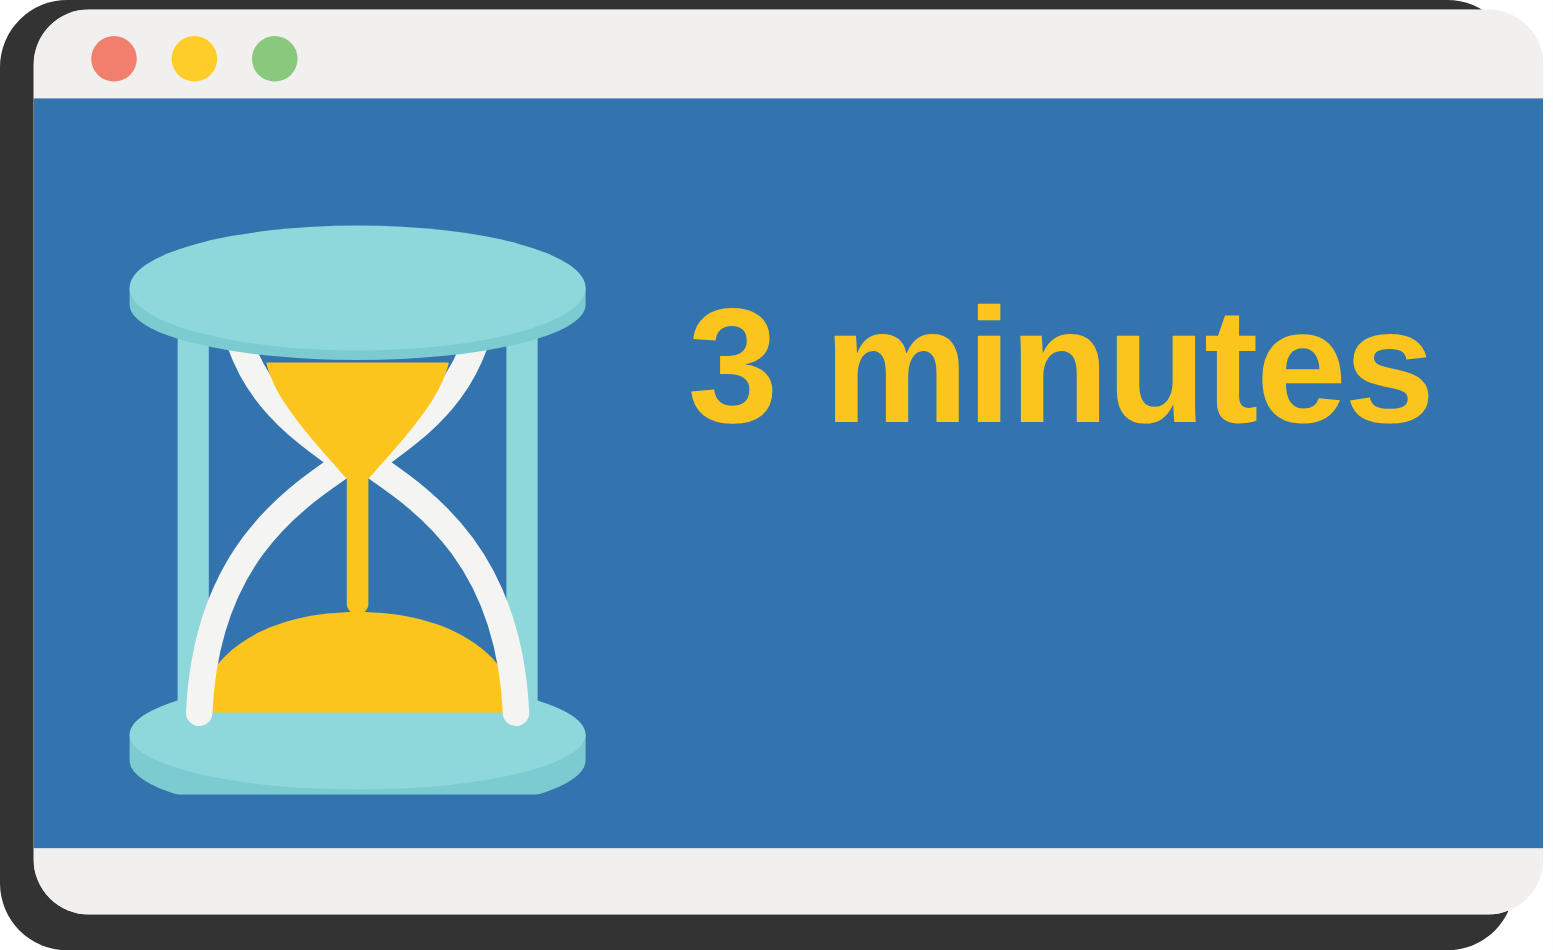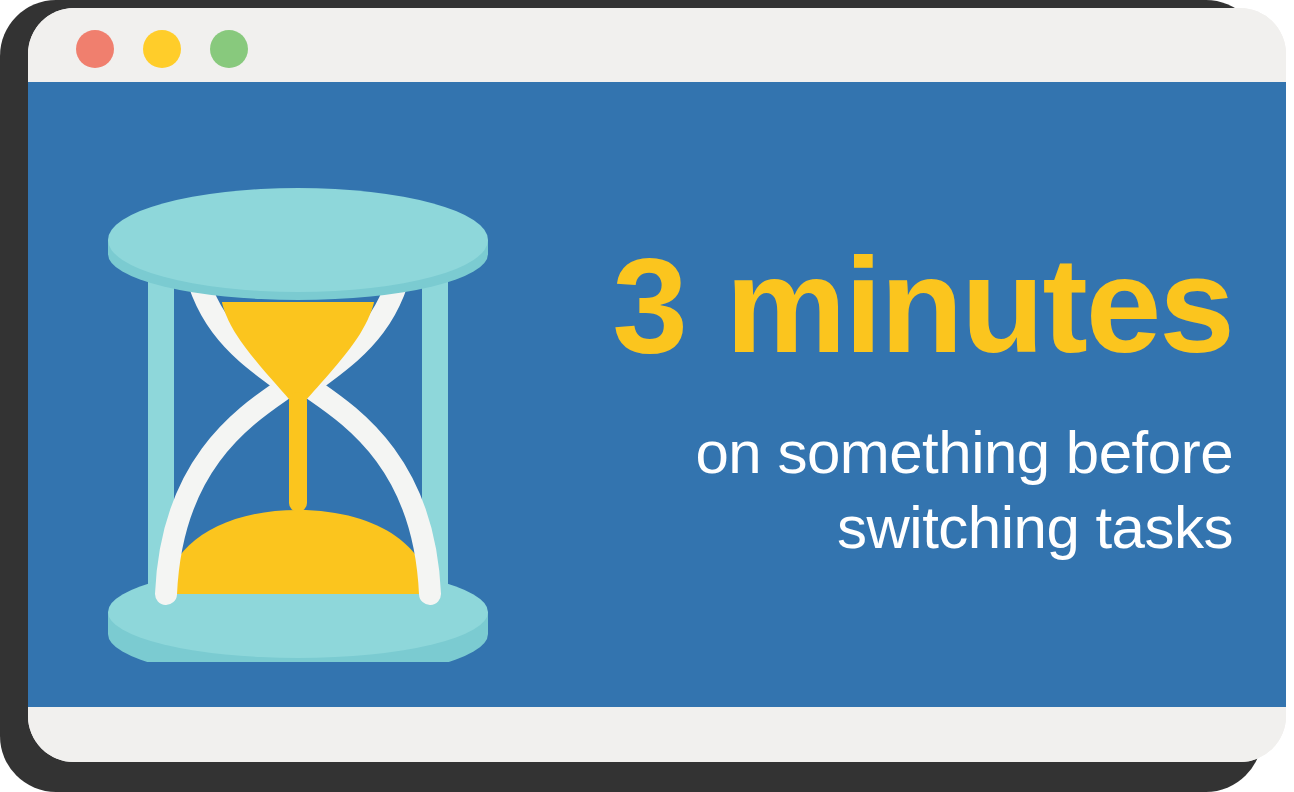--- a/index.html
+++ b/index.html
@@ -71,21 +71,20 @@
 
   
   .canvas {
     position: absolute;
     left: 0;
     top: 74px;
     width: 100%;
     height: 625px;
     background: #3374af;
     overflow: hidden;
-    text-align: right;
   }
 
   
   .footer-strip {
     position: absolute;
     left: 0;
     top: 699px;
     width: 100%;
     height: 55px;
     background: #f1f0ee;
@@ -185,24 +184,20 @@
                    C 128 176, 124 162, 124 160 Z" fill="#fbc51e"></path>
           <rect x="191" y="250" width="18" height="120" rx="9" fill="#fbc51e"></rect>
 
           <path d="M10 98 h380 v14 a190 46 0 0 1 -380 0 z" fill="#7bcbd1"></path>
           <ellipse cx="200" cy="98" rx="190" ry="52" fill="#8ed7da"></ellipse>
         </svg>
       </div>
 
       <div class="textblock">
         <div class="headline"><span class="num">3</span> <span>minutes</span></div>
-        <div class="subline">
-          <span>on something before</span><br>
-          <span>switching tasks</span>
-        </div>
       </div>
 
     </div>
 
     <div class="footer-strip"></div>
 
   </div>
 </div>
 
 </body></html>

